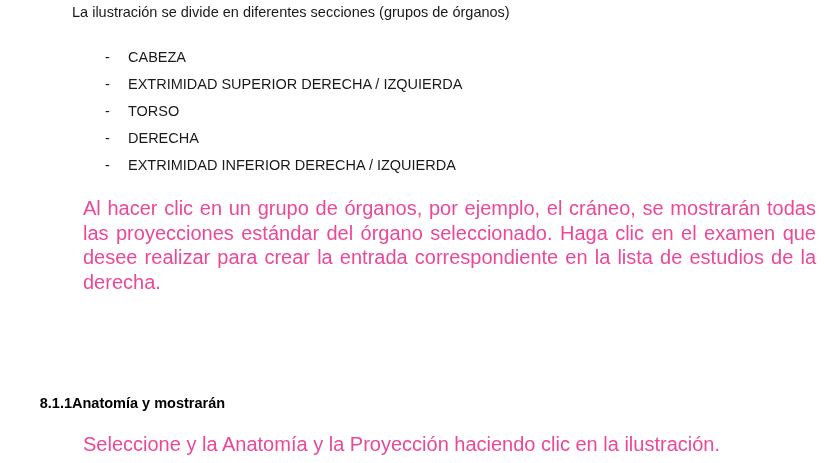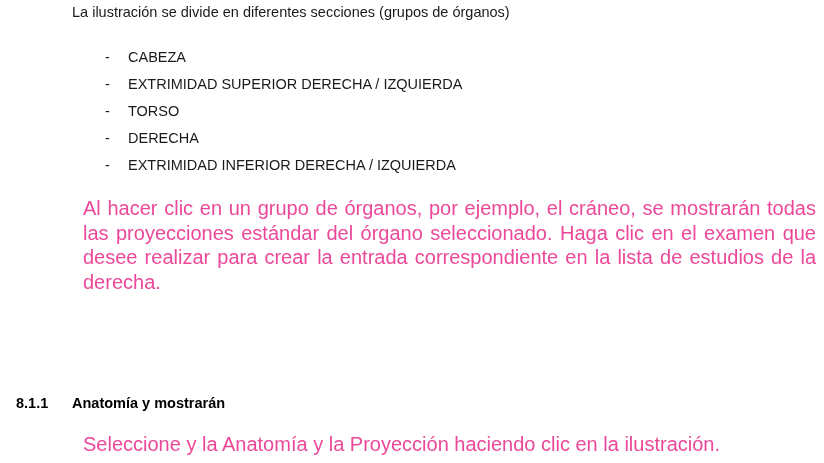--- a/index.html
+++ b/index.html
@@ -79,20 +79,21 @@
   }
   .heading-row {
     position: absolute;
     left: 16px;
     top: 392px;
     width: 790px;
     display: flex;
     align-items: baseline;
     font-size: 14.5px;
     line-height: 22px;
+    text-align: right;
   }
   .heading-number {
     width: 56px;
     flex: 0 0 56px;
     font-weight: bold;
     color: #000000;
   }
   .heading-text {
     font-weight: bold;
     color: #000000;

